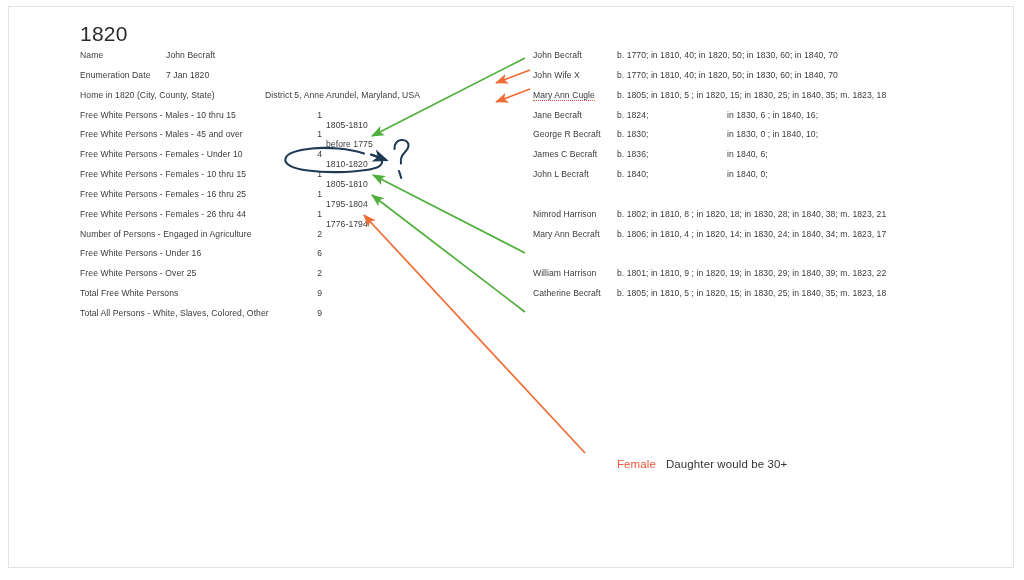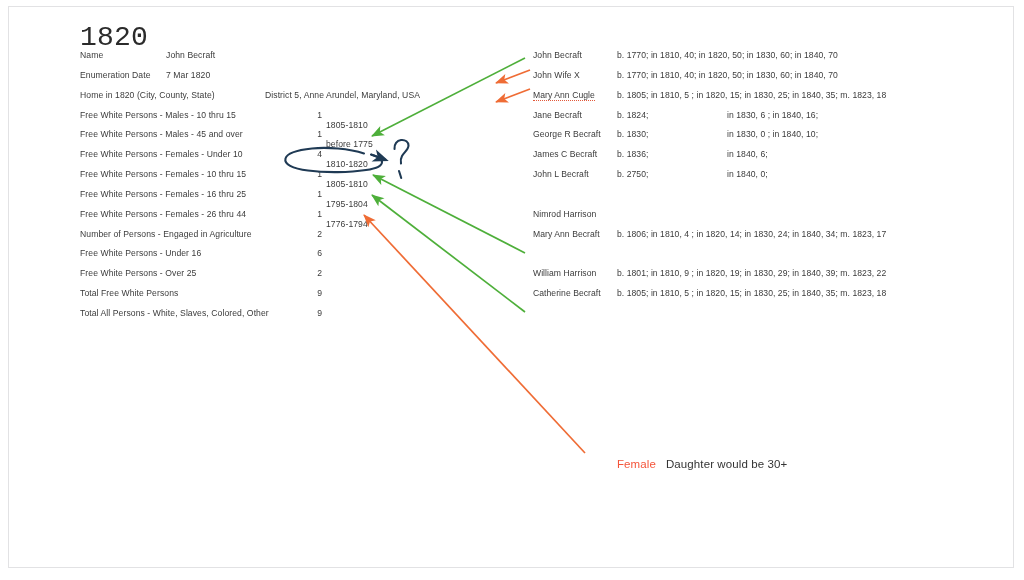--- a/index.html
+++ b/index.html
@@ -40,26 +40,25 @@
     top: 0;
     width: 1006px;
     height: 562px;
     pointer-events: none;
   }
   
   .page-title {
     position: absolute;
     left: 71px;
     top: 15px;
-    font-size: 28px;
+    font-size: 21px;
     font-weight: 400;
     color: #2b2b2b;
     letter-spacing: .2px;
     white-space: nowrap;
-    font-family: Liberation Mono, monospace;
   }
   
   .census-table {
     position: absolute;
     left: 71px;
     top: 43px;
     width: 370px;
   }
   .census-row {
     position: relative;
@@ -164,21 +163,21 @@
 
     <div class="page-title">1820</div>
 
     <div class="census-table">
         <div class="census-row">
           <span class="c-label">Name</span>
           <span class="c-value col-a">John Becraft</span>
         </div>
         <div class="census-row">
           <span class="c-label">Enumeration Date</span>
-          <span class="c-value col-a">7 Mar 1820</span>
+          <span class="c-value col-a">7 Jan 1820</span>
         </div>
         <div class="census-row">
           <span class="c-label">Home in 1820 (City, County, State)</span>
           <span class="c-value col-b">District 5, Anne Arundel, Maryland, USA</span>
         </div>
         <div class="census-row">
           <span class="c-label">Free White Persons - Males - 10 thru 15</span>
           <span class="c-count">1</span>
           <span class="c-range">1805-1810</span>
         </div>
@@ -257,26 +256,27 @@
           <span class="p-detail">b. 1830;</span>
           <span class="p-detail tabbed">in 1830, 0 ; in 1840, 10;</span>
         </div>
         <div class="person-row">
           <span class="p-name">James C Becraft</span>
           <span class="p-detail">b. 1836;</span>
           <span class="p-detail tabbed">in 1840, 6;</span>
         </div>
         <div class="person-row">
           <span class="p-name">John L Becraft</span>
-          <span class="p-detail">b. 2750;</span>
+          <span class="p-detail">b. 1840;</span>
           <span class="p-detail tabbed">in 1840, 0;</span>
         </div>
         <div class="person-row"></div>
         <div class="person-row">
           <span class="p-name">Nimrod Harrison</span>
+          <span class="p-detail">b. 1802; in 1810, 8 ; in 1820, 18; in 1830, 28; in 1840, 38; m. 1823, 21</span>
         </div>
         <div class="person-row">
           <span class="p-name">Mary Ann Becraft</span>
           <span class="p-detail">b. 1806; in 1810, 4 ; in 1820, 14; in 1830, 24; in 1840, 34; m. 1823, 17</span>
         </div>
         <div class="person-row"></div>
         <div class="person-row">
           <span class="p-name">William Harrison</span>
           <span class="p-detail">b. 1801; in 1810, 9 ; in 1820, 19; in 1830, 29; in 1840, 39; m. 1823, 22</span>
         </div>

